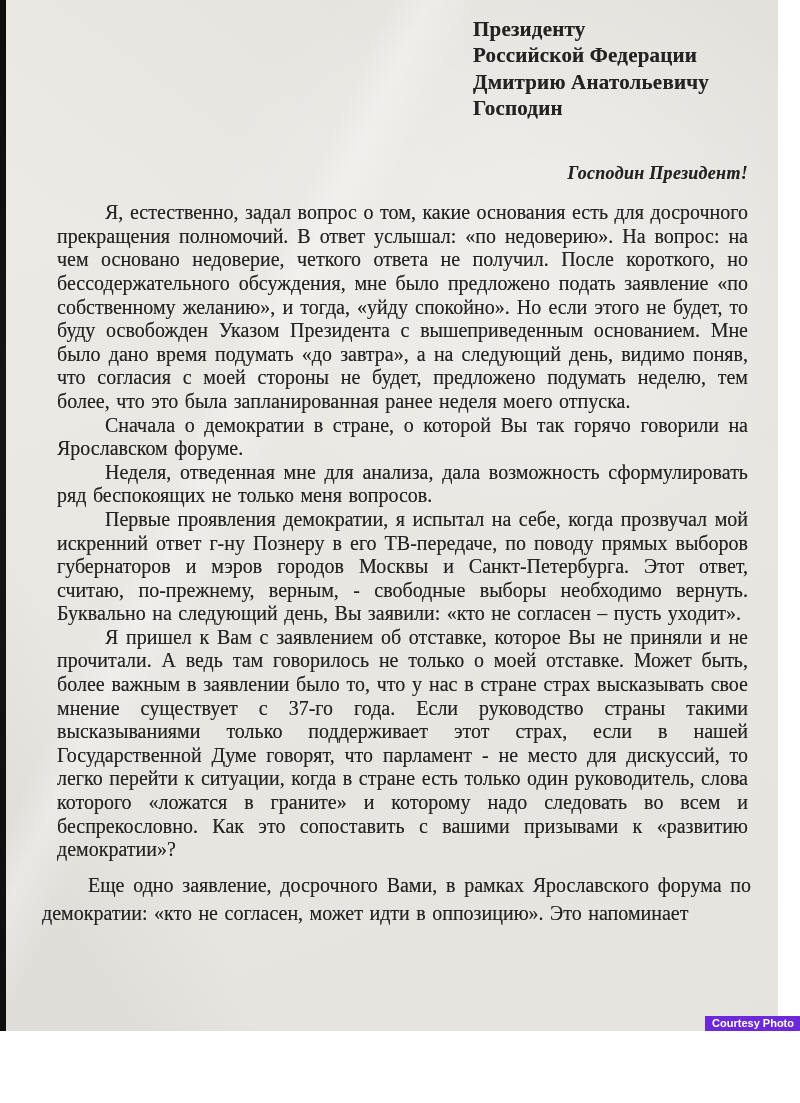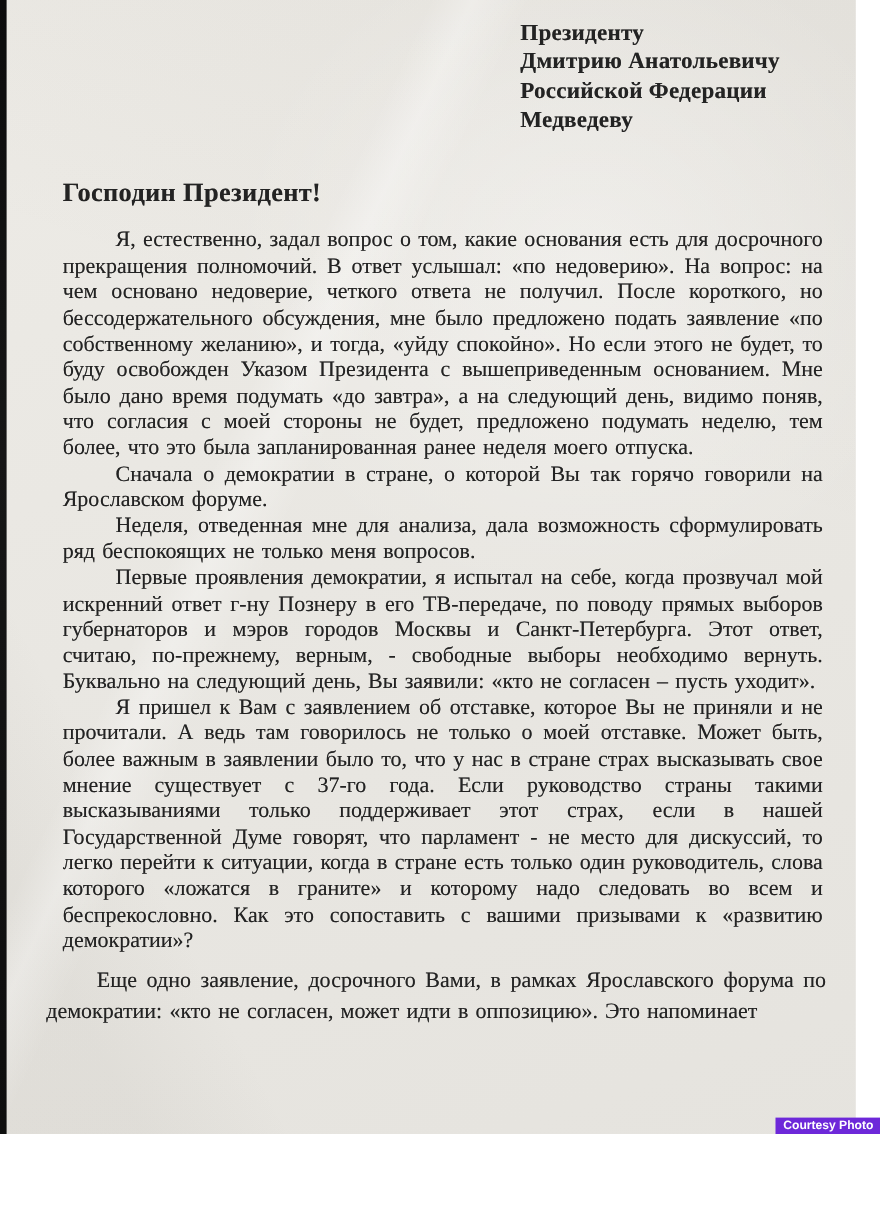--- a/index.html
+++ b/index.html
@@ -43,23 +43,24 @@
   .recipient {
     margin-left: 416px;
     font-weight: bold;
     font-size: 21px;
     line-height: 26.3px;
     letter-spacing: 0.2px;
     padding-top: 6px;
   }
   .salutation {
     margin-top: 42px;
-    text-align: left;
+    text-align: right;
     font-weight: bold;
-    font-size: 24px;
+    font-style: italic;
+    font-size: 18px;
     letter-spacing: 0.3px;
   }
   .body-block { margin-top: 17px; }
   .body-p {
     margin: 0;
     font-size: 20px;
     line-height: 23.6px;
     text-align: justify;
     text-indent: 48px;
     word-spacing: 1.5px;
@@ -89,23 +90,23 @@
 </head>
 <body>
 
 <div class="scan">
   <div class="edge-strip"></div>
 
   <div class="paper">
 
     <div class="recipient">
       <div>Президенту</div>
+      <div>Российской Федерации</div>
       <div>Дмитрию Анатольевичу</div>
-      <div>Российской Федерации</div>
-      <div>Медведеву</div>
+      <div>Господин</div>
     </div>
 
     <div class="salutation">Господин Президент!</div>
 
     <div class="body-block">
       <p class="body-p">Я, естественно, задал вопрос о том, какие основания есть для досрочного прекращения полномочий. В ответ услышал: «по недоверию». На вопрос: на чем основано недоверие, четкого ответа не получил. После короткого, но бессодержательного обсуждения, мне было предложено подать заявление «по собственному желанию», и тогда, «уйду спокойно». Но если этого не будет, то буду освобожден Указом Президента с вышеприведенным основанием. Мне было дано время подумать «до завтра», а на следующий день, видимо поняв, что согласия с моей стороны не будет, предложено подумать неделю, тем более, что это была запланированная ранее неделя моего отпуска.</p>
       <p class="body-p">Сначала о демократии в стране, о которой Вы так горячо говорили на Ярославском форуме.</p>
       <p class="body-p">Неделя, отведенная мне для анализа, дала возможность сформулировать ряд беспокоящих не только меня вопросов.</p>
       <p class="body-p">Первые проявления демократии, я испытал на себе, когда прозвучал мой искренний ответ г-ну Познеру в его ТВ-передаче, по поводу прямых выборов губернаторов и мэров городов Москвы и Санкт-Петербурга. Этот ответ, считаю, по-прежнему, верным, - свободные выборы необходимо вернуть. Буквально на следующий день, Вы заявили: «кто не согласен – пусть уходит».</p>
       <p class="body-p">Я пришел к Вам с заявлением об отставке, которое Вы не приняли и не прочитали. А ведь там говорилось не только о моей отставке. Может быть, более важным в заявлении было то, что у нас в стране страх высказывать свое мнение существует с 37-го года. Если руководство страны такими высказываниями только поддерживает этот страх, если в нашей Государственной Думе говорят, что парламент - не место для дискуссий, то легко перейти к ситуации, когда в стране есть только один руководитель, слова которого «ложатся в граните» и которому надо следовать во всем и беспрекословно. Как это сопоставить с вашими призывами к «развитию демократии»?</p>

